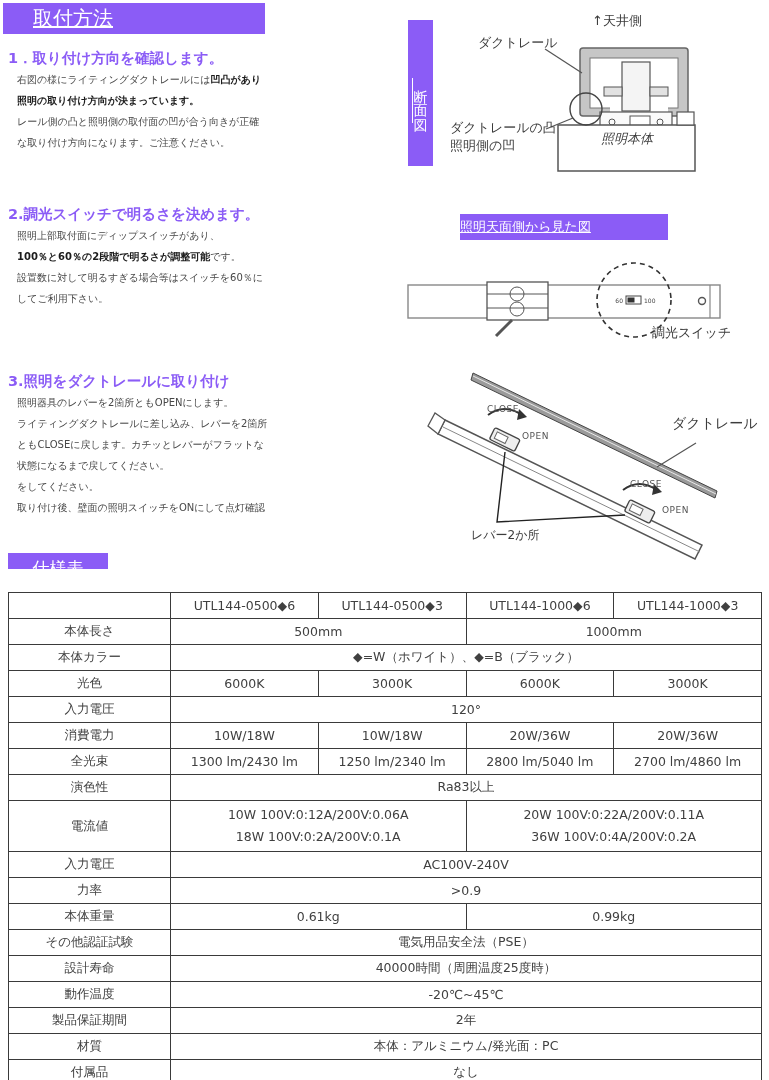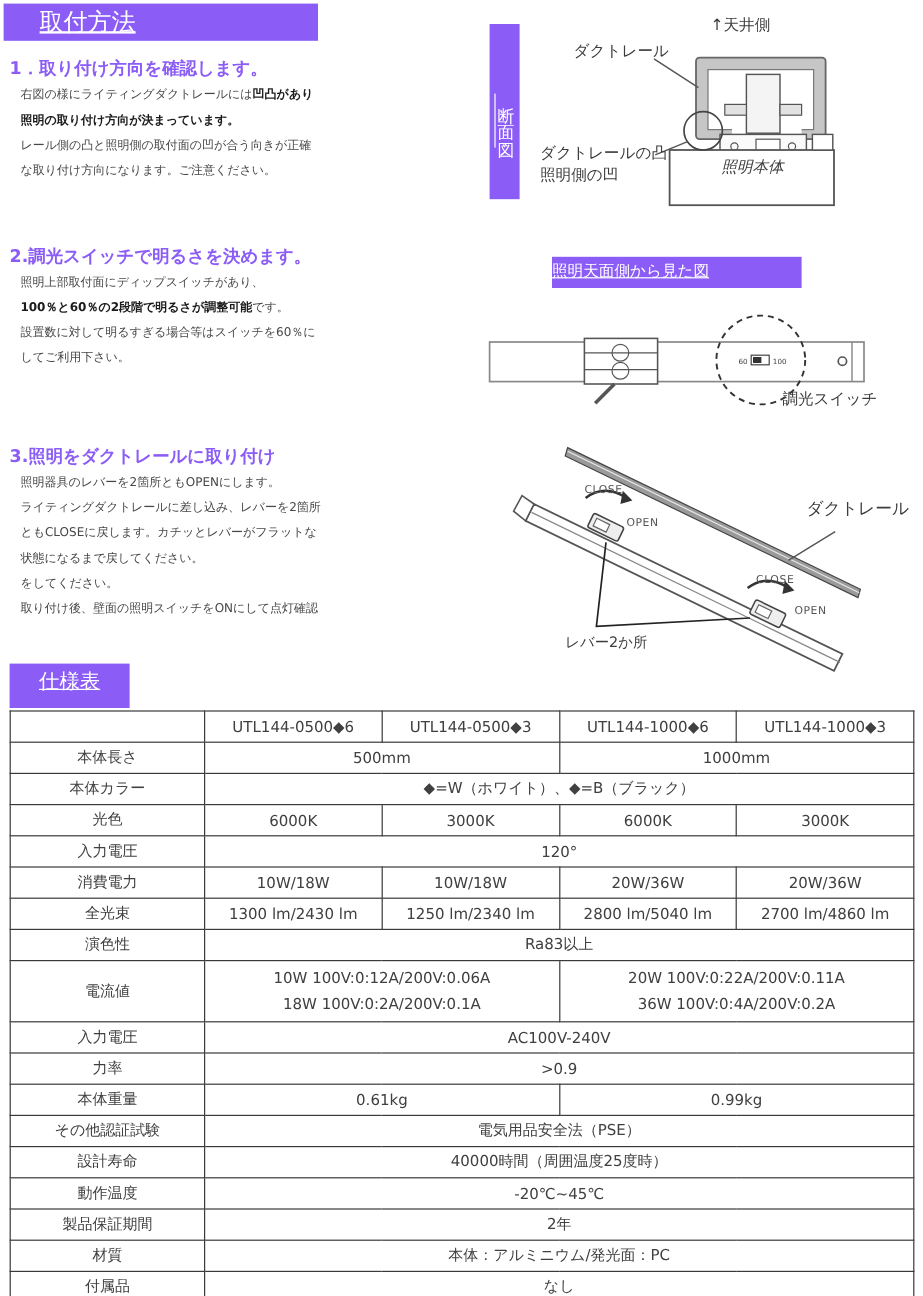--- a/index.html
+++ b/index.html
@@ -1,20 +1,20 @@
 <!DOCTYPE html>
 <html><head>
 <meta charset="utf-8">
 <style>
   html,body{margin:0;padding:0;background:#fff;}
   .page{position:relative;width:769px;height:1080px;background:#ffffff;
         font-family:"DejaVu Sans","Liberation Sans",sans-serif;color:#3e3e3e;overflow:hidden;}
   .blackbox{background:#8b5cf6;color:#ffffff;position:absolute;box-sizing:border-box;text-decoration:underline;}
   .title-main{left:3px;top:3px;width:262px;height:31px;font-size:20px;line-height:31px;padding-left:30px;}
-  .title-spec{left:8px;top:553px;width:100px;height:37px;font-size:17px;line-height:31px;text-align:center;}
+  .title-spec{left:8px;top:553px;width:100px;height:16px;font-size:17px;line-height:31px;text-align:center;}
   .d2-header{left:460px;top:214px;width:208px;height:26px;font-size:13px;line-height:26px;text-align:left;}
   .step{position:absolute;left:8px;width:395px;}
   .step h3{margin:0;font-size:14.5px;font-weight:bold;color:#8b5cf6;line-height:21px;}
   .step .body{padding-left:9px;font-size:10px;line-height:21px;color:#474747;}
   .step .body b{color:#1b1b1b;}
   .dlabel{position:absolute;font-size:13px;color:#3c3c3c;white-space:nowrap;}
   .dlabel-sm{position:absolute;font-size:9px;color:#555;white-space:nowrap;letter-spacing:.5px;}
   .d1-side{left:408px;top:20px;width:25px;height:146px;writing-mode:vertical-rl;
            text-align:center;font-size:14px;letter-spacing:15px;line-height:25px;padding-top:14px;}
   svg{position:absolute;}

